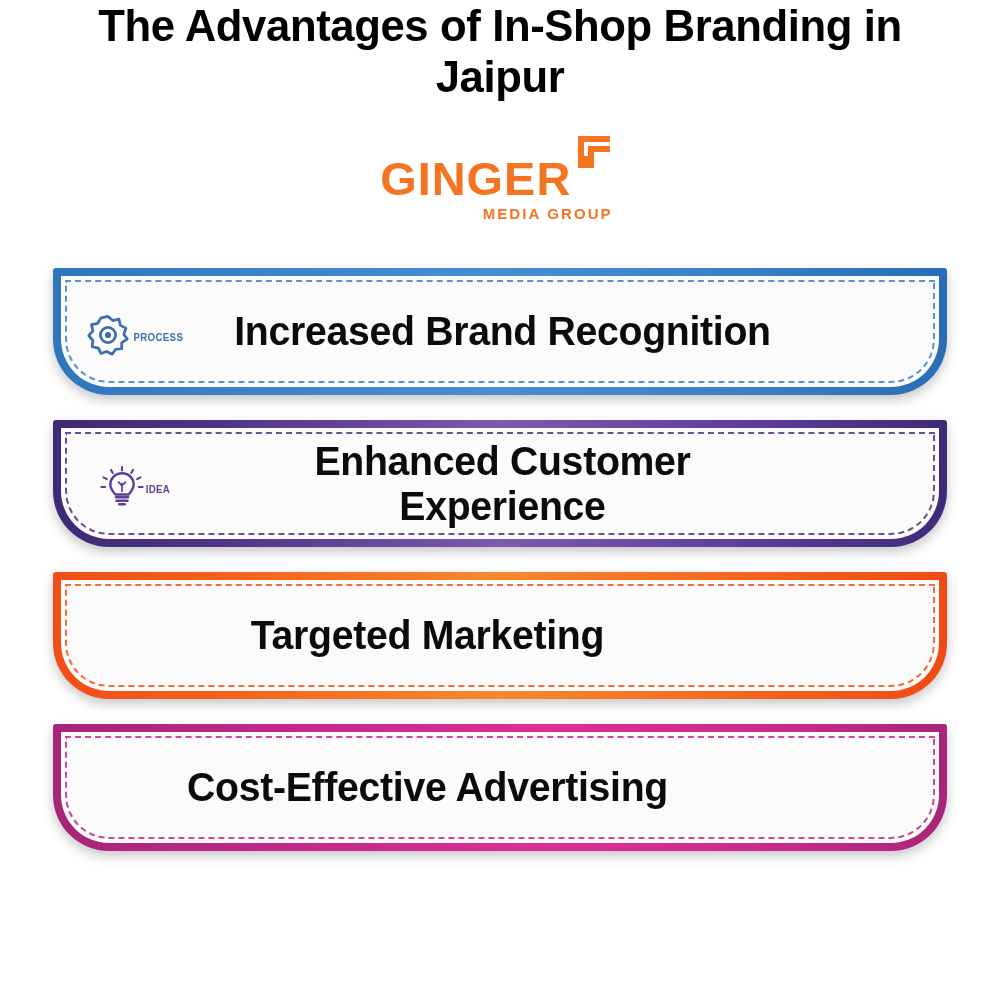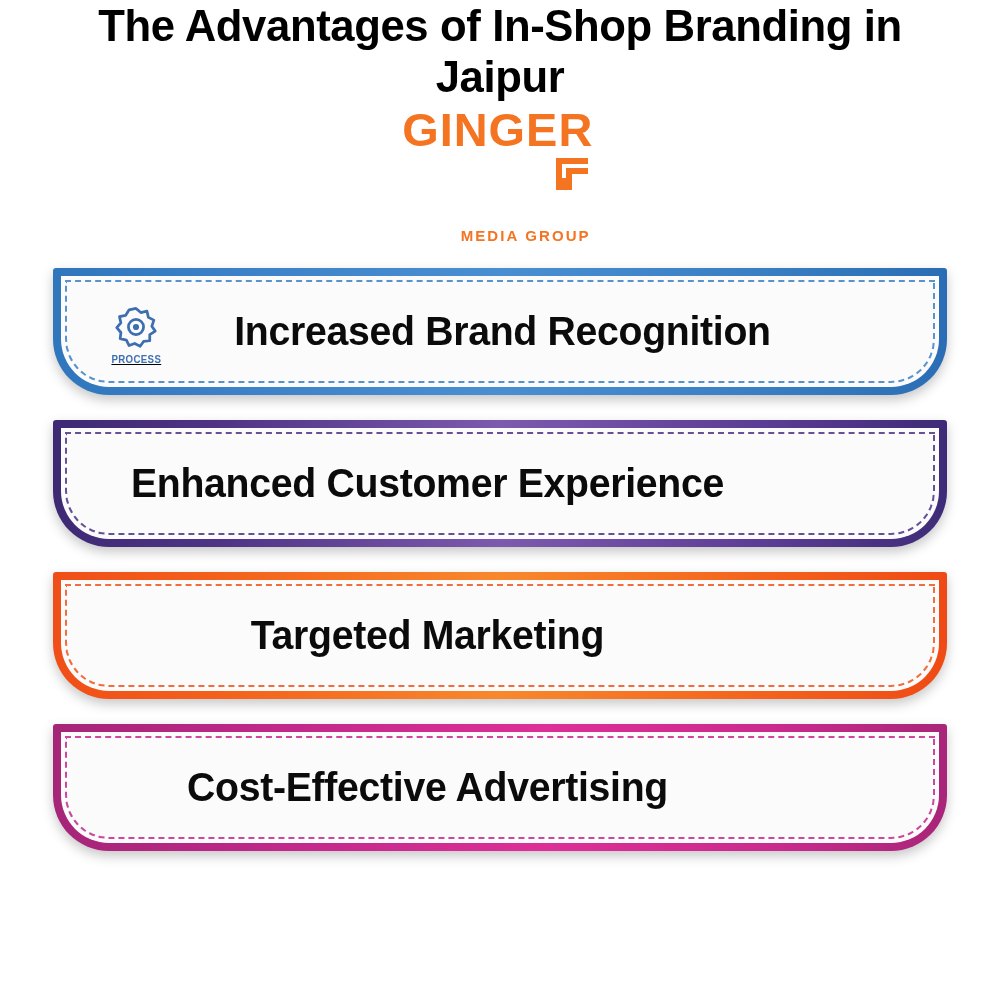--- a/index.html
+++ b/index.html
@@ -41,21 +41,20 @@
   }
   .logo-wrap {
     position: relative;
     display: inline-block;
     padding-right: 4px;
   }
   .logo-row {
     display: flex;
     align-items: flex-end;
     gap: 2px;
-    flex-direction: column;
   }
   .logo-word {
     font-size: 46px;
     font-weight: 700;
     letter-spacing: 1px;
     line-height: 0.95;
     transform: scaleX(1.02);
   }
   .logo-mark {
     margin-bottom: 26px;
@@ -109,25 +108,24 @@
     border: 2px dashed;
     border-radius: 0 0 44px 44px;
     pointer-events: none;
     opacity: 0.85;
   }
 
   .icon-cell {
     width: 150px;
     min-width: 150px;
     display: flex;
-    flex-direction: column;
+    flex-direction: row;
     align-items: center;
     justify-content: center;
     padding-top: 6px;
-    text-decoration: underline;
   }
   .icon-glyph {
     width: 44px;
     height: 44px;
     display: block;
   }
   .icon-label {
     font-size: 11px;
     font-weight: 700;
     letter-spacing: 0.4px;
@@ -199,20 +197,32 @@
         </div>
         <div class="card-text">Increased Brand Recognition</div>
       </div>
     </div>
   </div>
 
   <div class="card-shadow">
     <div class="card c2">
       <div class="card-inner">
         <div class="card-dash"></div>
+        <div class="icon-cell">
+          <span>
+            <svg class="icon-glyph" viewBox="0 0 64 64" fill="none" stroke="#5b3f96" stroke-width="3.5" stroke-linecap="round">
+              <path d="M32 12 C22 12 15 19.5 15 28.5 C15 35 19 39 22.5 43 L41.5 43 C45 39 49 35 49 28.5 C49 19.5 42 12 32 12 Z" fill="none"></path>
+              <path d="M23 47 L41 47 M24 52 L40 52"></path>
+              <path d="M28 57 L36 57"></path>
+              <path d="M32 27 L32 38 M32 30 L27 25 M32 30 L37 25" stroke-width="2.5"></path>
+              <path d="M32 3 L32 8 M16 7 L18.5 11.5 M48 7 L45.5 11.5 M5 18 L10 20.5 M59 18 L54 20.5 M2 32 L7.5 32 M62 32 L56.5 32" stroke-width="3"></path>
+            </svg>
+          </span>
+          <span class="icon-label" style="color:#5b3f96">IDEA</span>
+        </div>
         <div class="card-text">Enhanced Customer Experience</div>
       </div>
     </div>
   </div>
 
   <div class="card-shadow">
     <div class="card c3">
       <div class="card-inner">
         <div class="card-dash"></div>
         <div class="card-text">Targeted Marketing</div>

